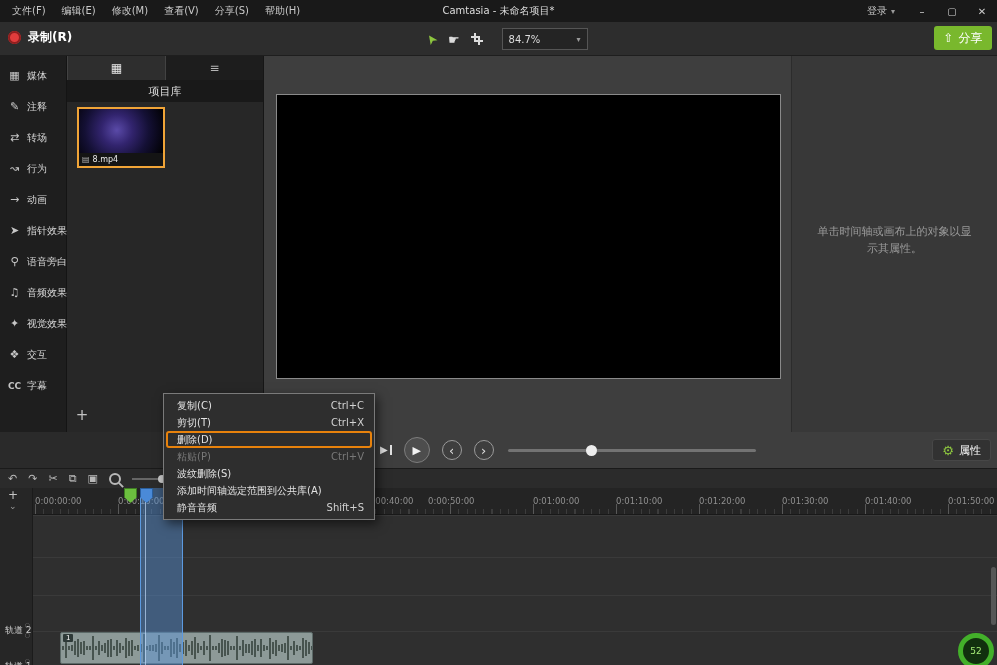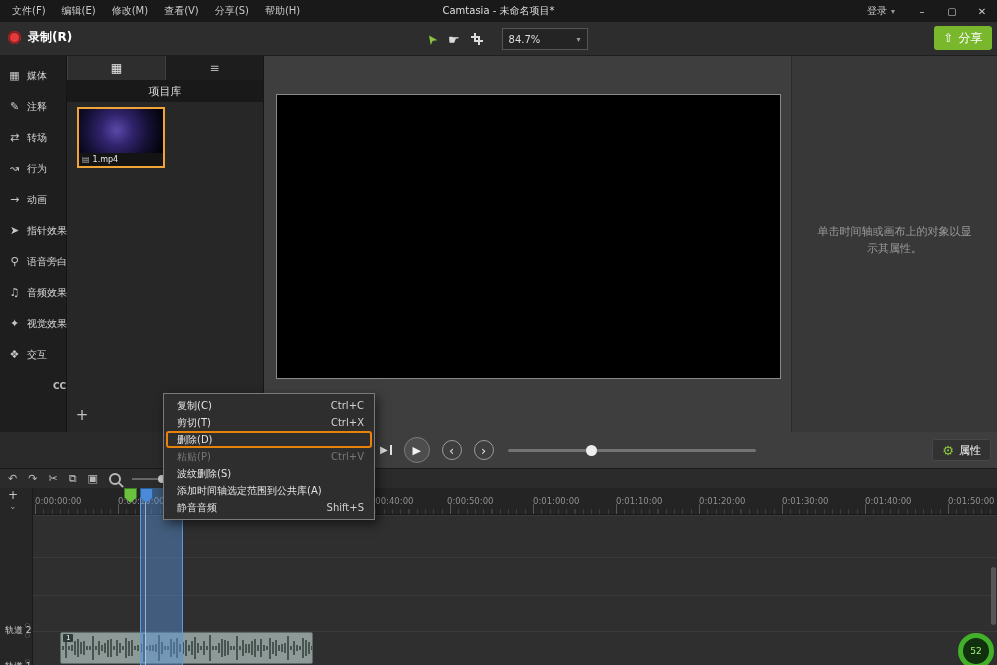--- a/index.html
+++ b/index.html
@@ -29,21 +29,21 @@
   .zoom-select{margin-left:8px;width:72px;height:20px;background:#242424;border:1px solid #555;
                display:flex;align-items:center;justify-content:space-between;padding:0 6px;color:#ddd;font-size:10px;}
   .caret{font-size:8px;color:#9a9a9a;}
   .share-btn{position:absolute;right:5px;top:4px;height:24px;min-width:58px;background:#79b82d;border-radius:3px;
              color:#fff;display:flex;align-items:center;justify-content:center;gap:5px;font-size:12px;}
 
   
   .sidebar{position:absolute;top:55px;left:0;width:67px;height:377px;background:#1e1e1e;border-right:1px solid #141414;padding-top:5px;box-sizing:border-box;}
   .side-item{height:31px;display:flex;align-items:center;gap:5px;padding-left:7px;color:#d6d6d6;font-size:10px;white-space:nowrap;}
   .side-icon{width:15px;text-align:center;font-size:11px;color:#c6c6c6;flex:0 0 15px;}
-  .side-icon.cc{font-weight:bold;font-size:9px;letter-spacing:0;margin-left:45px;}
+  .side-icon.cc{font-weight:bold;font-size:9px;letter-spacing:0;}
 
   
   .media-panel{position:absolute;top:55px;left:67px;width:197px;height:377px;background:#272727;border-right:1px solid #161616;box-sizing:border-box;}
   .media-tabs{height:25px;display:flex;background:#1d1d1d;}
   .media-tab{flex:1;display:flex;align-items:center;justify-content:center;color:#b5b5b5;font-size:12px;}
   .media-tab.selected{background:#2e2e2e;border:1px solid #424242;border-bottom:none;color:#e8e8e8;}
   .library-header{height:22px;background:#191919;color:#dddddd;font-size:11px;display:flex;align-items:center;justify-content:center;}
   .thumb{position:absolute;left:10px;top:52px;width:84px;border:2px solid #f0a437;background:#000;}
   .thumb-img{height:44px;background:radial-gradient(circle at 45% 48%, #5a4aa8 0%, #32246e 30%, #141035 62%, #000 100%);}
   .thumb-label{height:13px;background:#141414;color:#eaeaea;font-size:8px;display:flex;align-items:center;gap:3px;padding:0 3px;}
@@ -237,21 +237,21 @@
       </div>
       <div class="media-tab">
         <span>≡</span>
       </div>
     </div>
     <div class="library-header">项目库</div>
     <div class="thumb">
       <div class="thumb-img"></div>
       <div class="thumb-label">
         <span class="thumb-film">▤</span>
-        <span>1.mp4</span>
+        <span>8.mp4</span>
       </div>
     </div>
     <div class="add-media">+</div>
   </div>
 
   <div class="canvas-area">
     <div class="stage"></div>
   </div>
 
   <div class="right-panel">
@@ -305,21 +305,21 @@
         
       </span>
     </div>
 
     <div class="ruler">
       <span class="tick" style="left:2px">0:00:00:00</span>
       <span class="tick" style="left:85px">0:00:10:00</span>
       <span class="tick" style="left:168px">0:00:20:00</span>
       <span class="tick" style="left:251px">0:00:30:00</span>
       <span class="tick" style="left:334px">0:00:40:00</span>
-      <span class="tick" style="left:414px">0:00:50:00</span>
+      <span class="tick" style="left:395px">0:00:50:00</span>
       <span class="tick" style="left:500px">0:01:00:00</span>
       <span class="tick" style="left:583px">0:01:10:00</span>
       <span class="tick" style="left:666px">0:01:20:00</span>
       <span class="tick" style="left:749px">0:01:30:00</span>
       <span class="tick" style="left:832px">0:01:40:00</span>
       <span class="tick" style="left:915px">0:01:50:00</span>
     </div>
 
     <div class="tracks">
       <div class="lane lane-a"></div>

